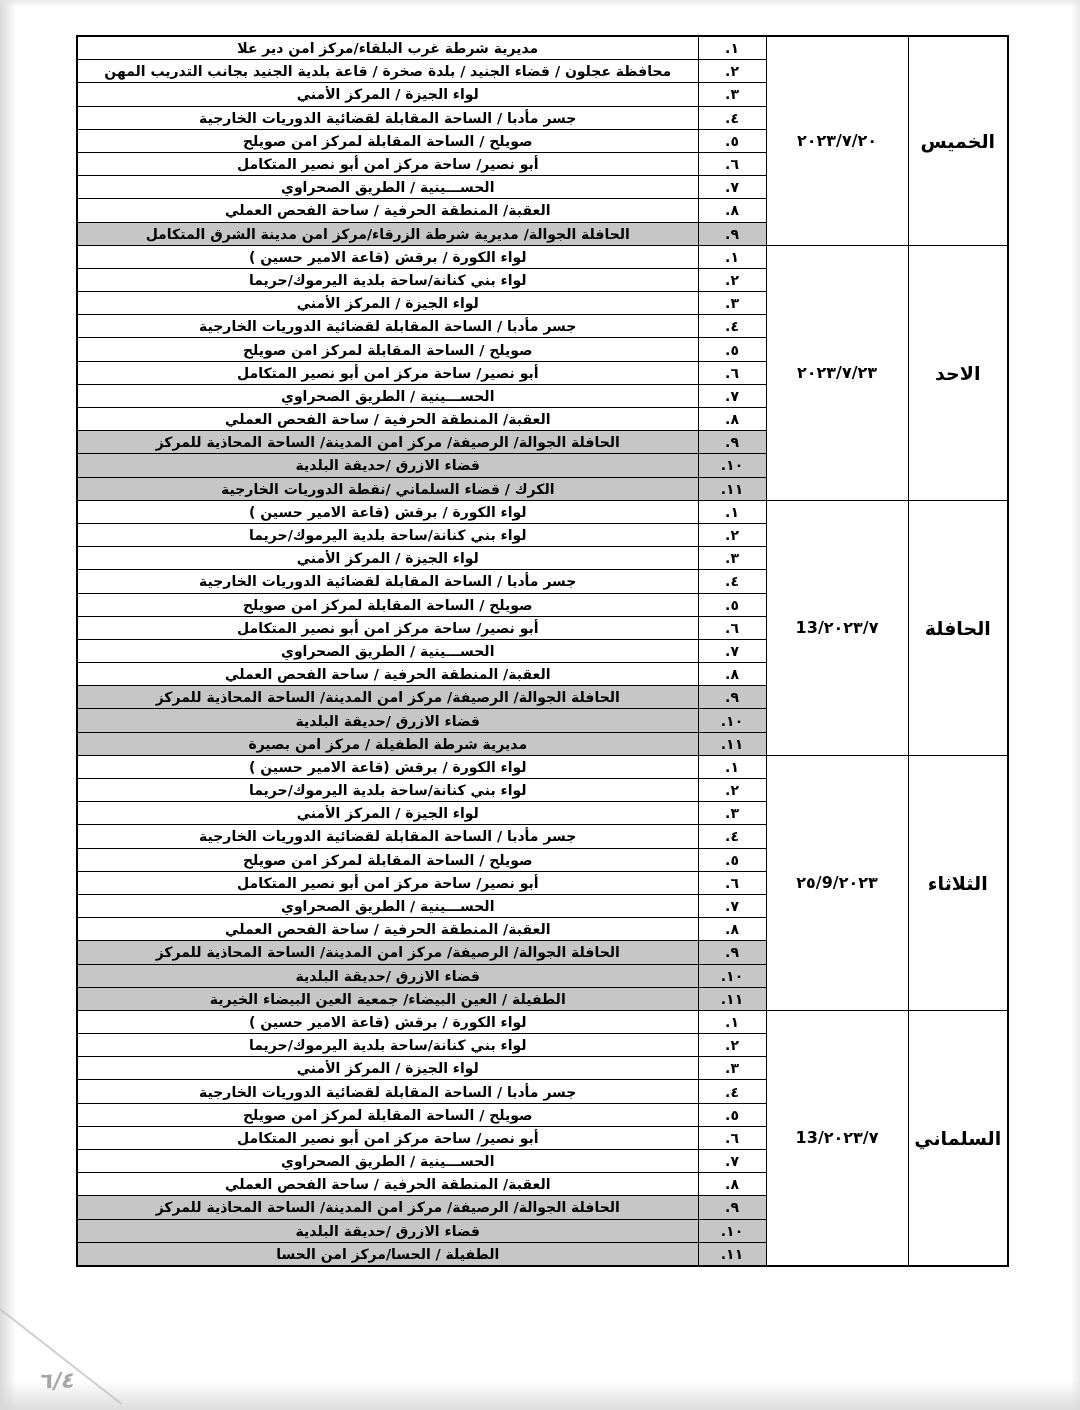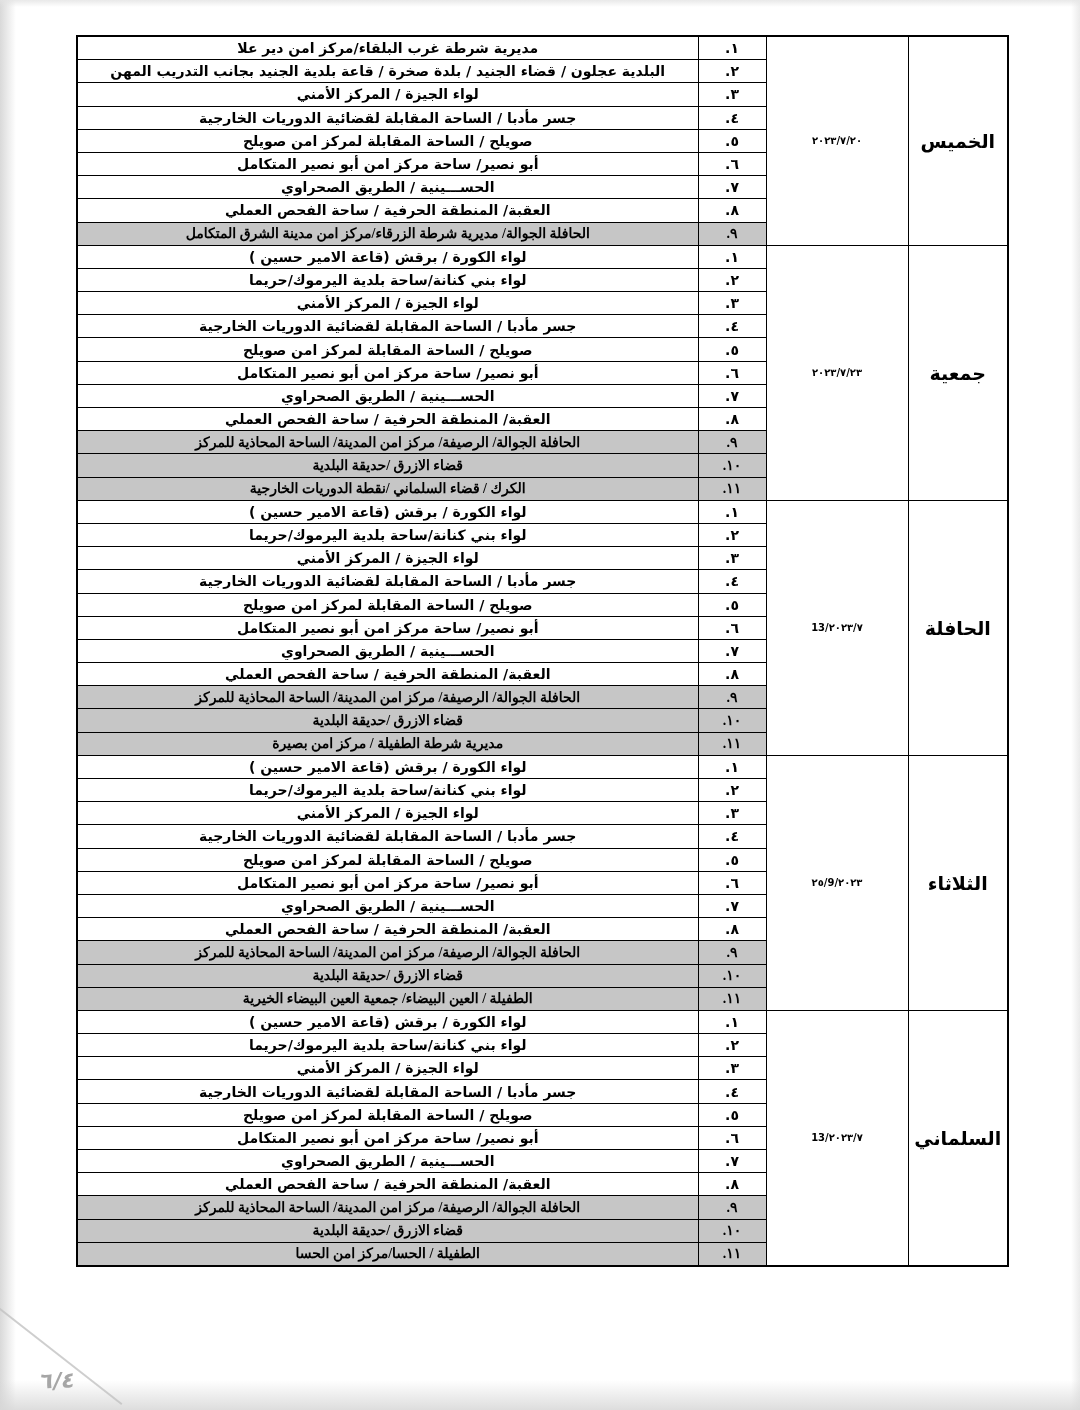--- a/index.html
+++ b/index.html
@@ -31,23 +31,23 @@
     border:1.5px solid #000;
     height:22.2px;
     padding:0 4px;
     text-align:center;vertical-align:middle;
     font-weight:bold;color:#000;
     white-space:nowrap;overflow:hidden;
     background:#ffffff;
   }
   #schedule td.loc{font-size:14px;}
   #schedule td.num{font-size:14px;}
-  #schedule td.date{font-size:10px;letter-spacing:.5px;}
+  #schedule td.date{font-size:16px;letter-spacing:.5px;}
   #schedule td.day{font-size:19px;}
-  #schedule td.hl{background:var(--hl,#c6c6c6);font-family:Liberation Serif, serif;}
+  #schedule td.hl{background:var(--hl,#c6c6c6);}
 
   #page-number{
     position:absolute;left:40px;top:1368px;
     color:#a6a6a6;font-size:22px;font-weight:bold;
     transform:skewX(-10deg) rotate(-2deg);
     direction:rtl;
   }
 </style>
 </head>
 <body>
@@ -67,21 +67,21 @@
   </colgroup>
   <tbody id="schedule-body">
       <tr>
         <td class="day" rowspan="9">الخميس</td>
         <td class="date" rowspan="9">٢٠٢٣/٧/٢٠</td>
         <td class="num">١.</td>
         <td class="loc">مديرية شرطة غرب البلقاء/مركز امن دير علا</td>
       </tr>
       <tr>
         <td class="num">٢.</td>
-        <td class="loc">البلدية عجلون / قضاء الجنيد / بلدة صخرة / قاعة بلدية الجنيد بجانب التدريب المهن</td>
+        <td class="loc">محافظة عجلون / قضاء الجنيد / بلدة صخرة / قاعة بلدية الجنيد بجانب التدريب المهن</td>
       </tr>
       <tr>
         <td class="num">٣.</td>
         <td class="loc">لواء الجيزة / المركز الأمني</td>
       </tr>
       <tr>
         <td class="num">٤.</td>
         <td class="loc">جسر مأدبا / الساحة المقابلة لقضائية الدوريات الخارجية</td>
       </tr>
       <tr>
@@ -98,21 +98,21 @@
       </tr>
       <tr>
         <td class="num">٨.</td>
         <td class="loc">العقبة/ المنطقة الحرفية / ساحة الفحص العملي</td>
       </tr>
       <tr>
         <td class="num hl">٩.</td>
         <td class="loc hl">الحافلة الجوالة/ مديرية شرطة الزرقاء/مركز امن مدينة الشرق المتكامل</td>
       </tr>
       <tr>
-        <td class="day" rowspan="11">جمعية</td>
+        <td class="day" rowspan="11">الاحد</td>
         <td class="date" rowspan="11">٢٠٢٣/٧/٢٣</td>
         <td class="num">١.</td>
         <td class="loc">لواء الكورة / برقش (قاعة الامير حسين )</td>
       </tr>
       <tr>
         <td class="num">٢.</td>
         <td class="loc">لواء بني كنانة/ساحة بلدية اليرموك/حريما</td>
       </tr>
       <tr>
         <td class="num">٣.</td>

